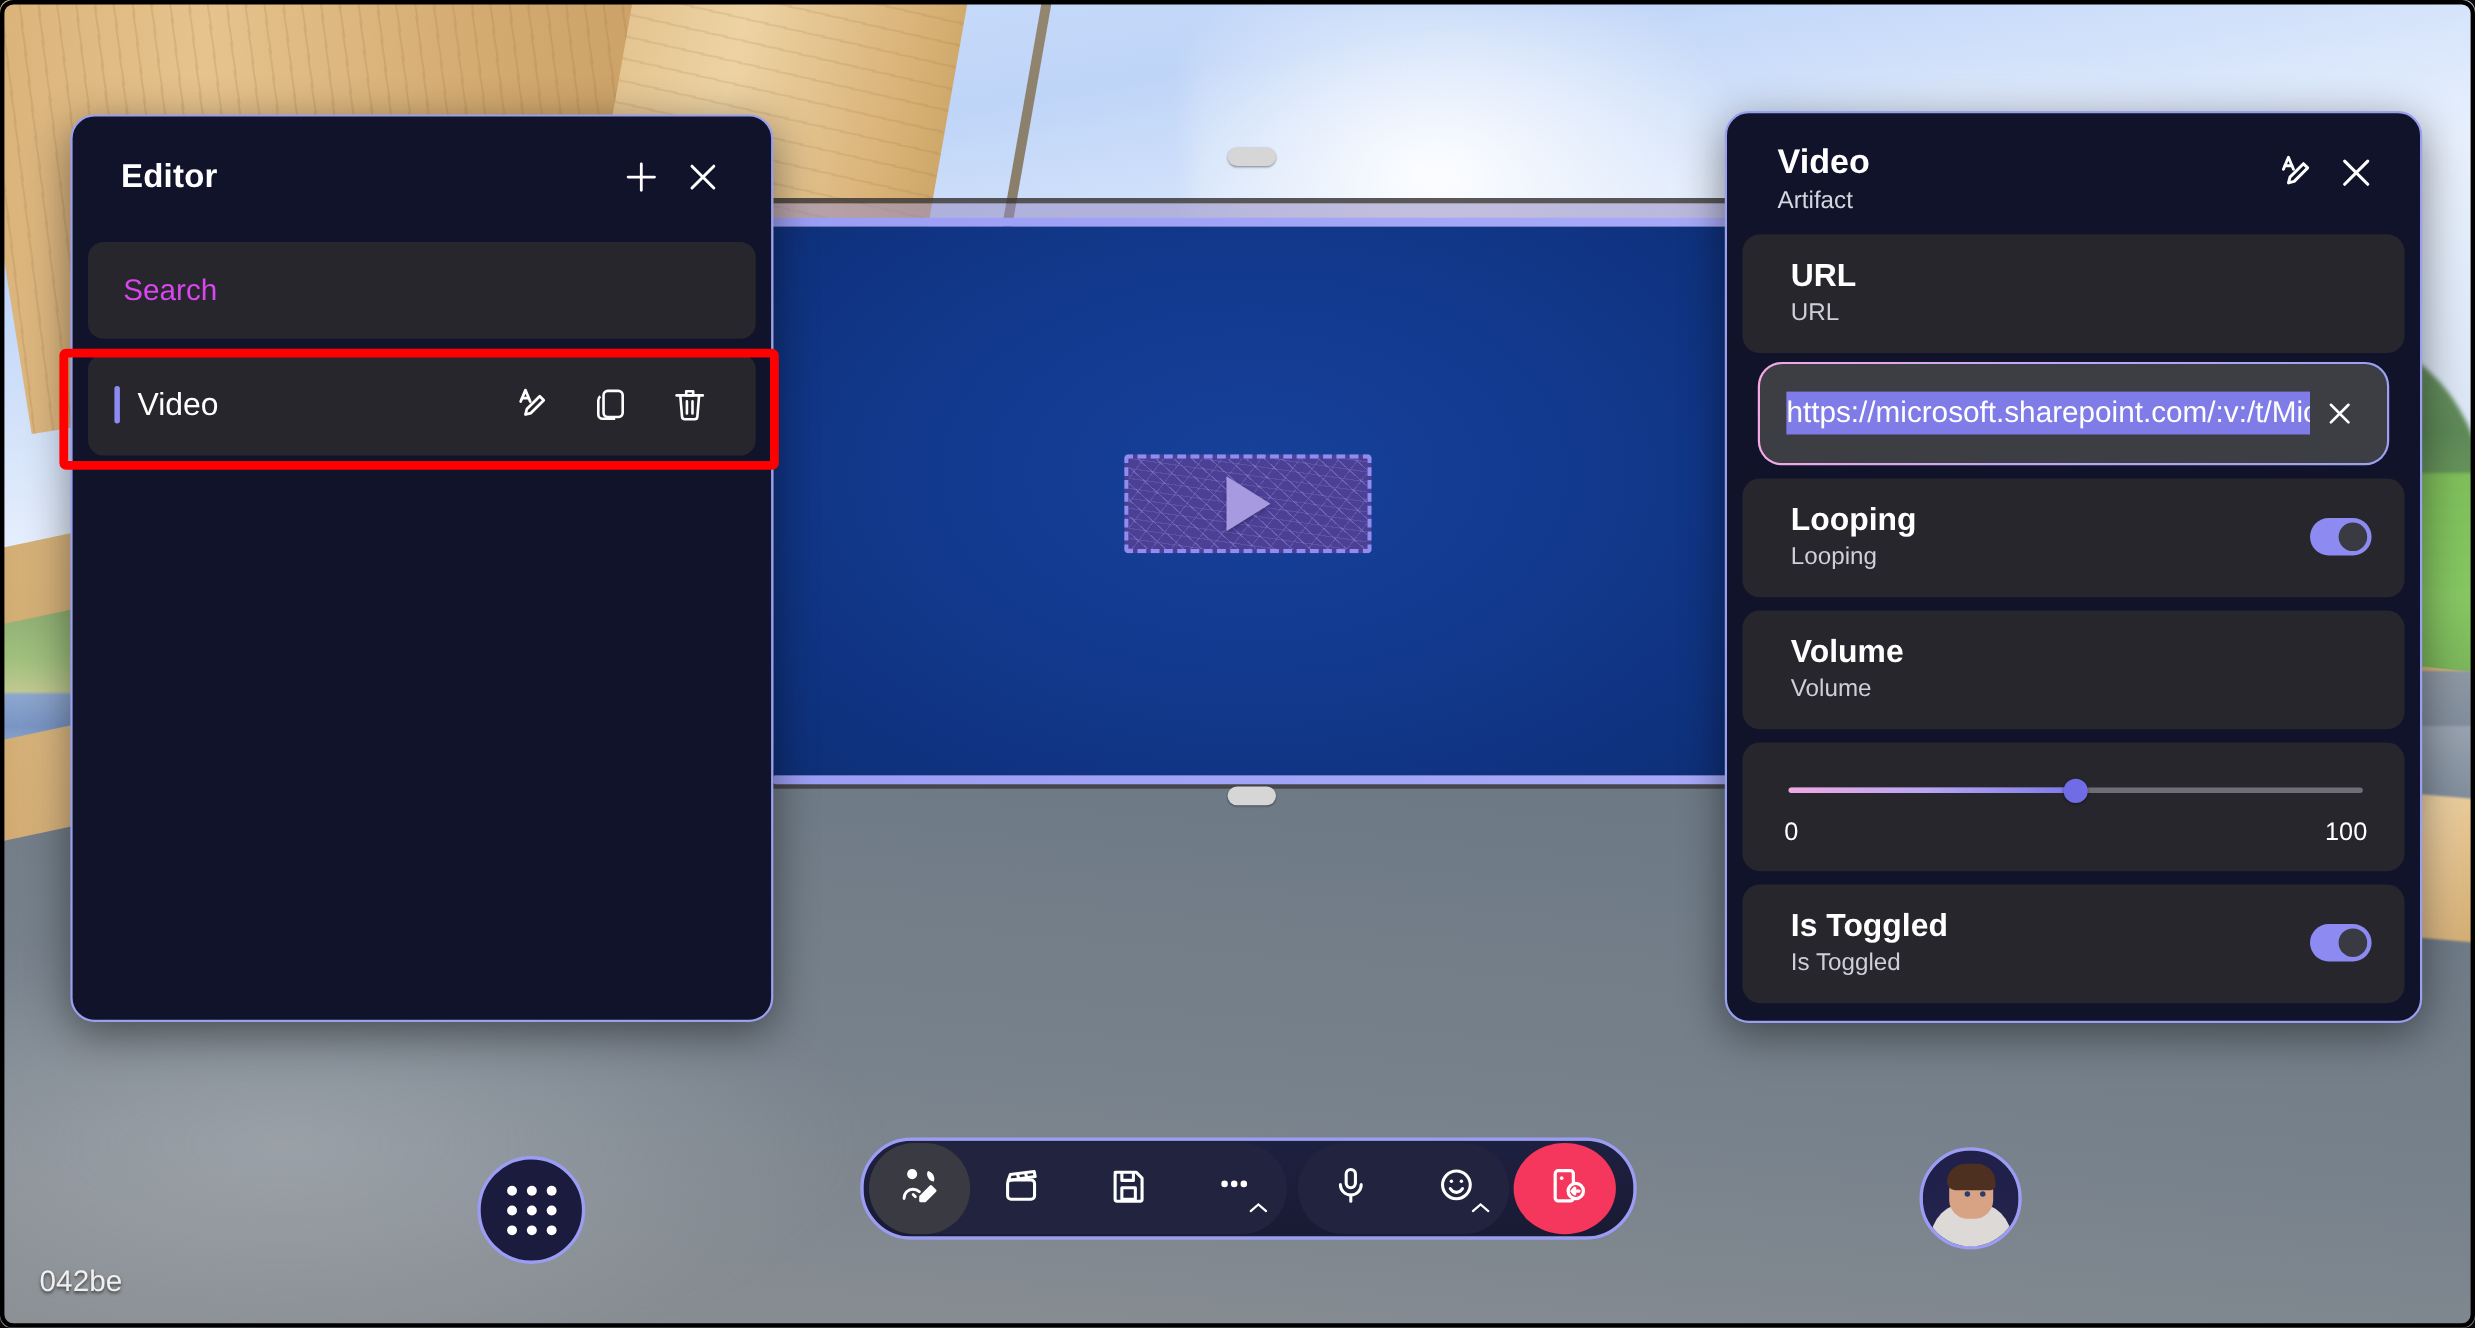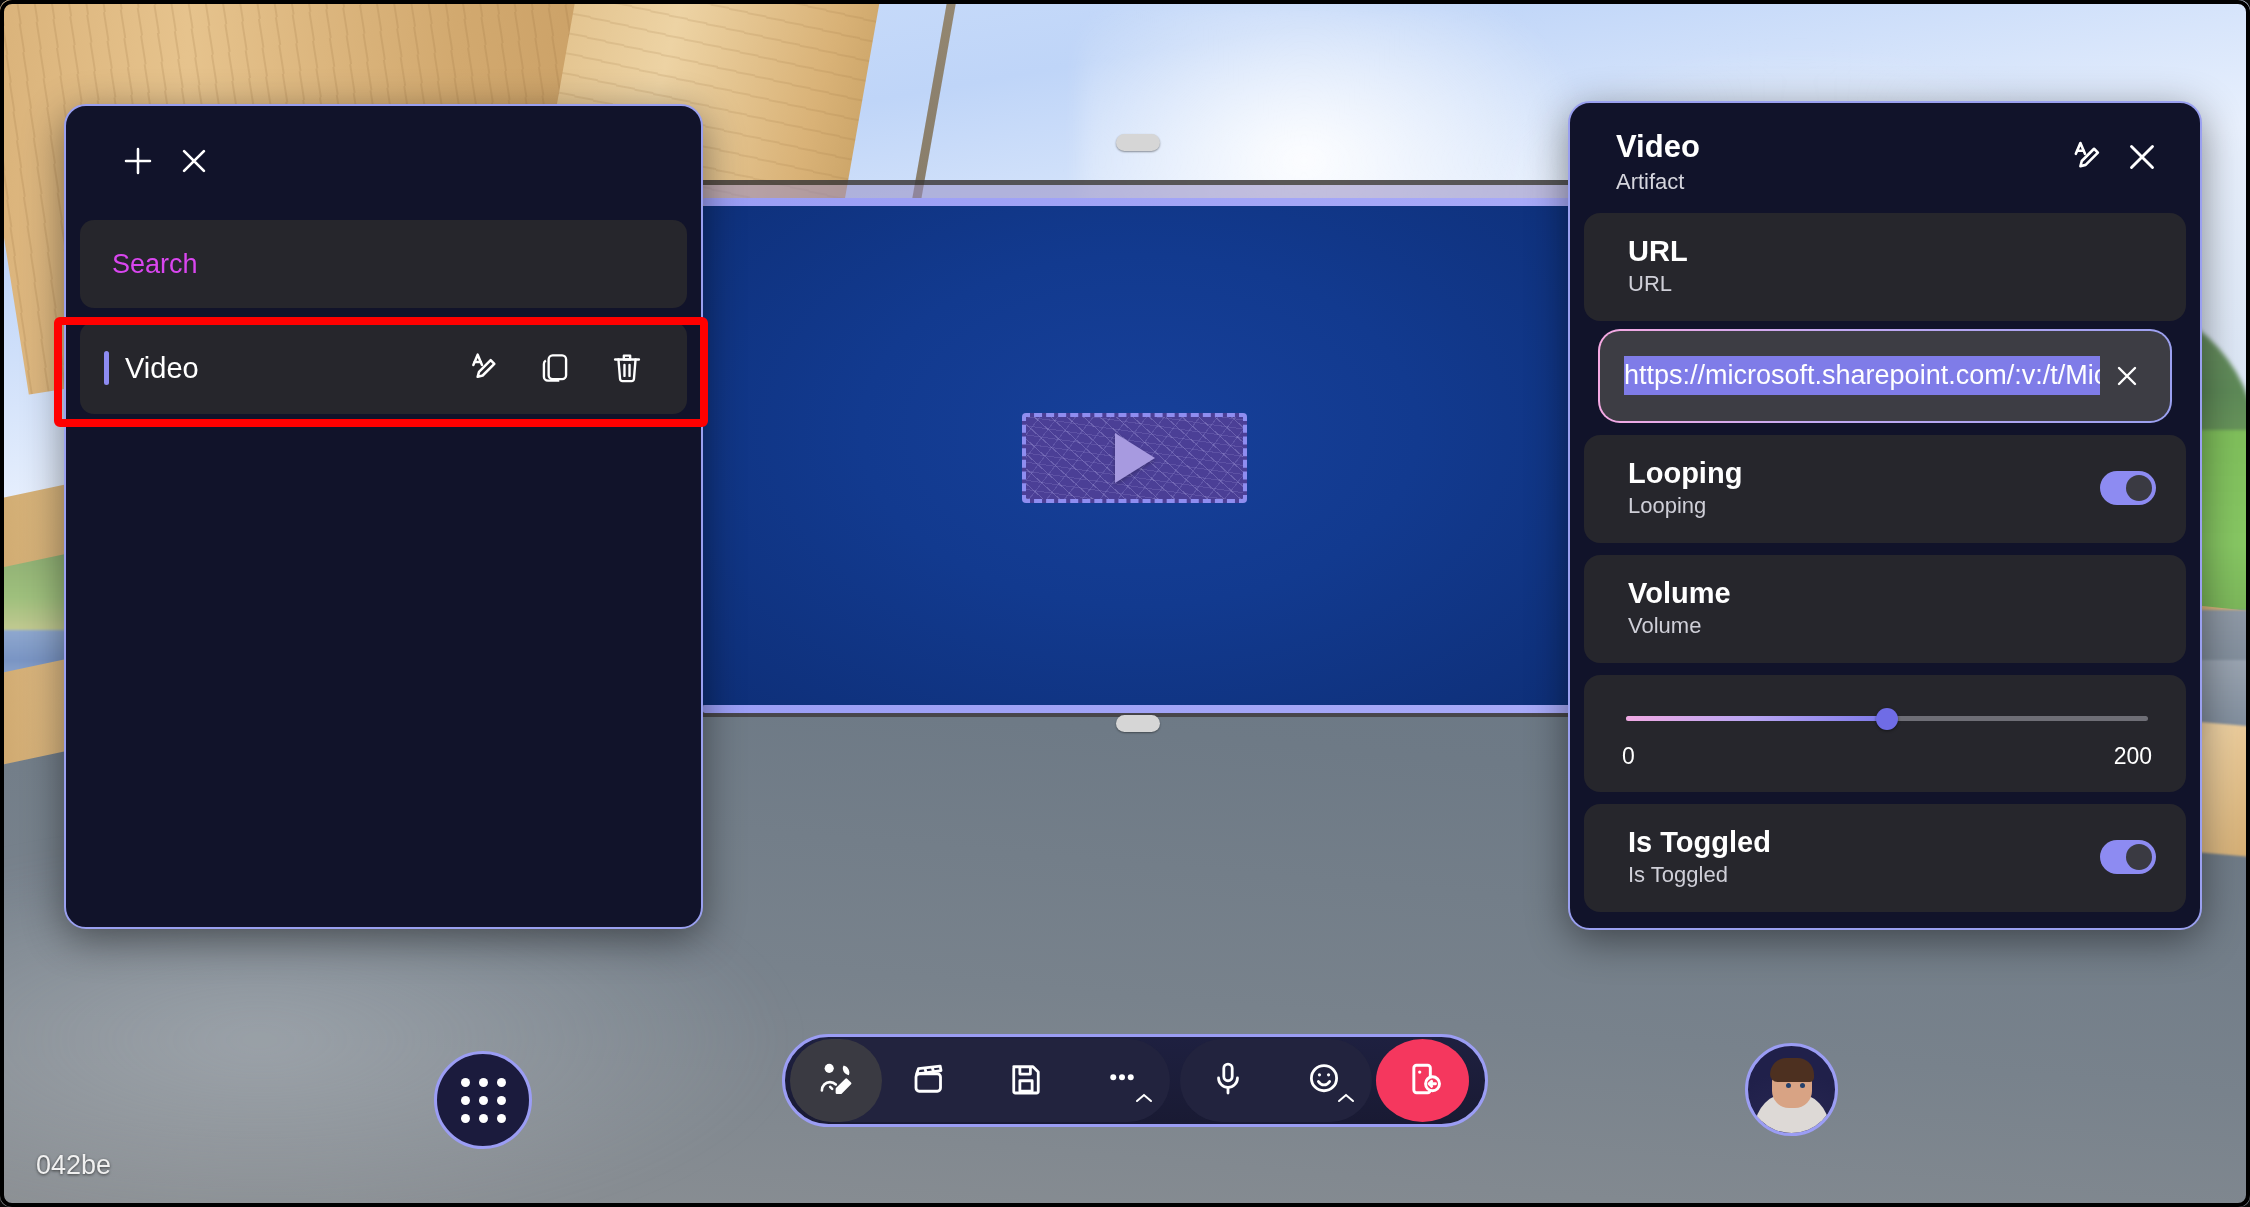--- a/index.html
+++ b/index.html
@@ -479,20 +479,21 @@
     </div>
 
     <div class="vid-ph">
       <div class="noise"></div>
       <div class="play"></div>
     </div>
   </div>
 
   <div class="panel" id="editor-panel">
     <div class="ed-head">
+      <div class="ed-title">Editor</div>
       <div class="hdr-btn">
         <svg width="36" height="36" viewBox="0 0 24 24" fill="none" stroke="currentColor" stroke-width="1.7" stroke-linecap="round">
             <path d="M12 4v16M4 12h16"></path>
           </svg>
       </div>
       <div class="hdr-btn">
         <svg width="34" height="34" viewBox="0 0 24 24" fill="none" stroke="currentColor" stroke-width="1.9" stroke-linecap="round">
             <path d="M5 5l14 14M19 5L5 19"></path>
           </svg>
       </div>
@@ -586,21 +587,21 @@
         <div class="card-sub">Volume</div>
       </div>
       <div class="card slider-card">
         <div class="sl-track-wrap">
           <div class="sl-track"></div>
           <div class="sl-fill" id="sl-fill" style="width: 261px;"></div>
           <div class="sl-knob" id="sl-knob" style="left: 258px;"></div>
         </div>
         <div class="sl-scale">
           <span>0</span>
-          <span>200</span>
+          <span>100</span>
         </div>
       </div>
 
       <div class="card with-toggle">
         <div class="txt">
           <div class="card-lbl">Is Toggled</div>
           <div class="card-sub">Is Toggled</div>
         </div>
         <div class="toggle">
             <span class="knob"></span>

